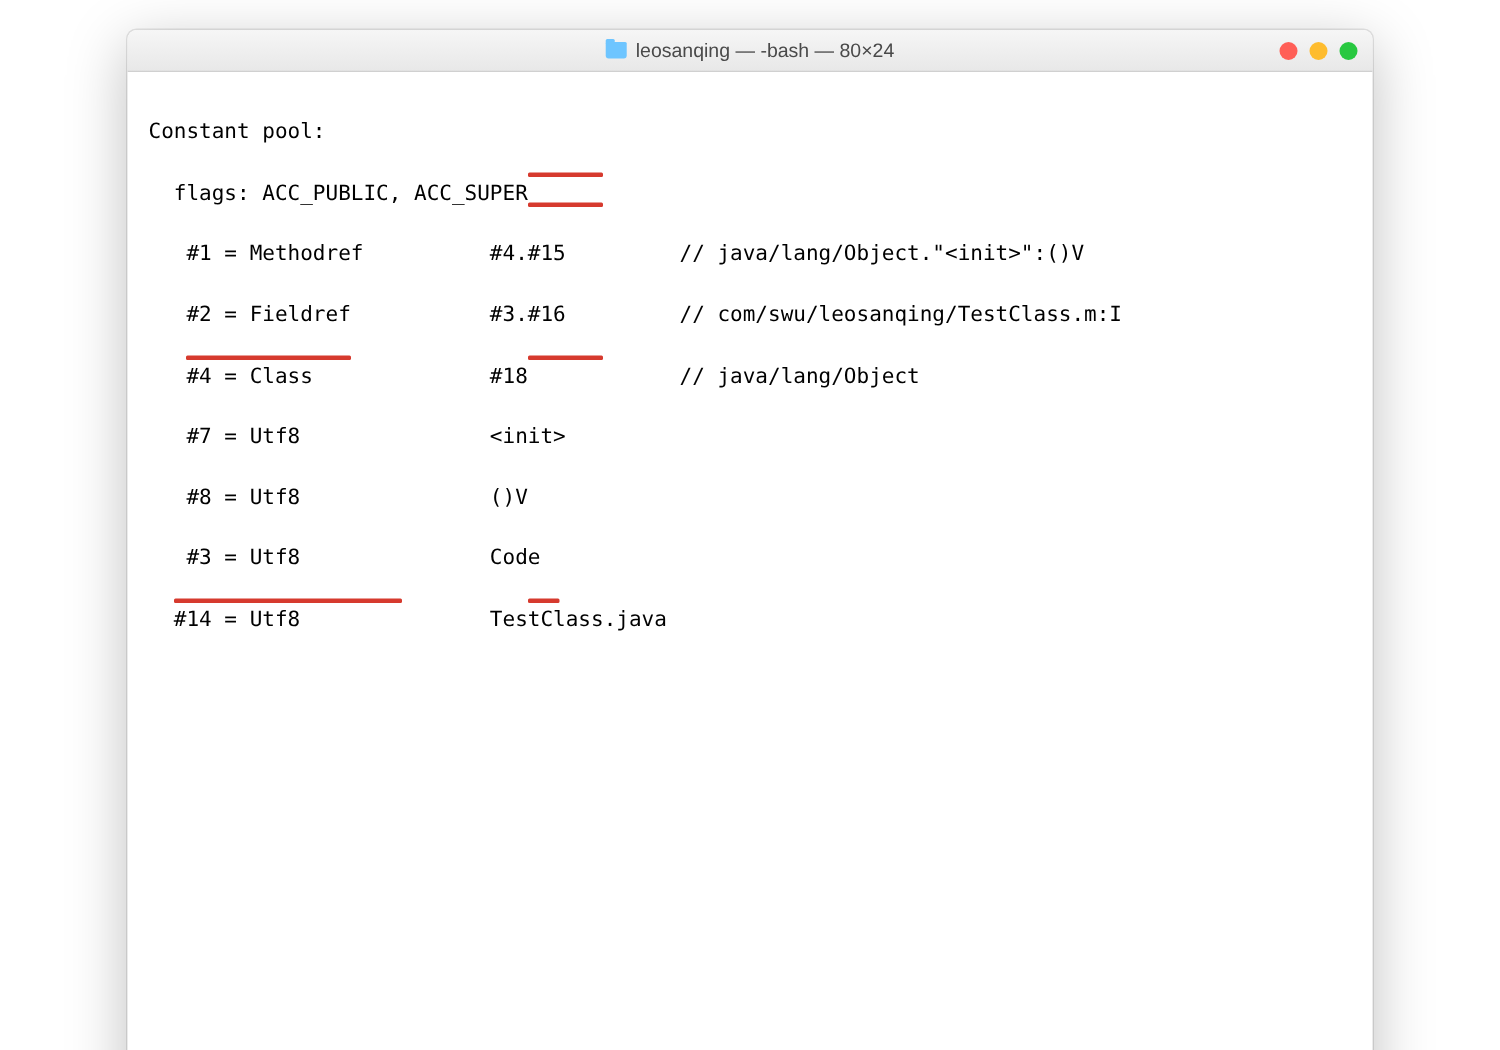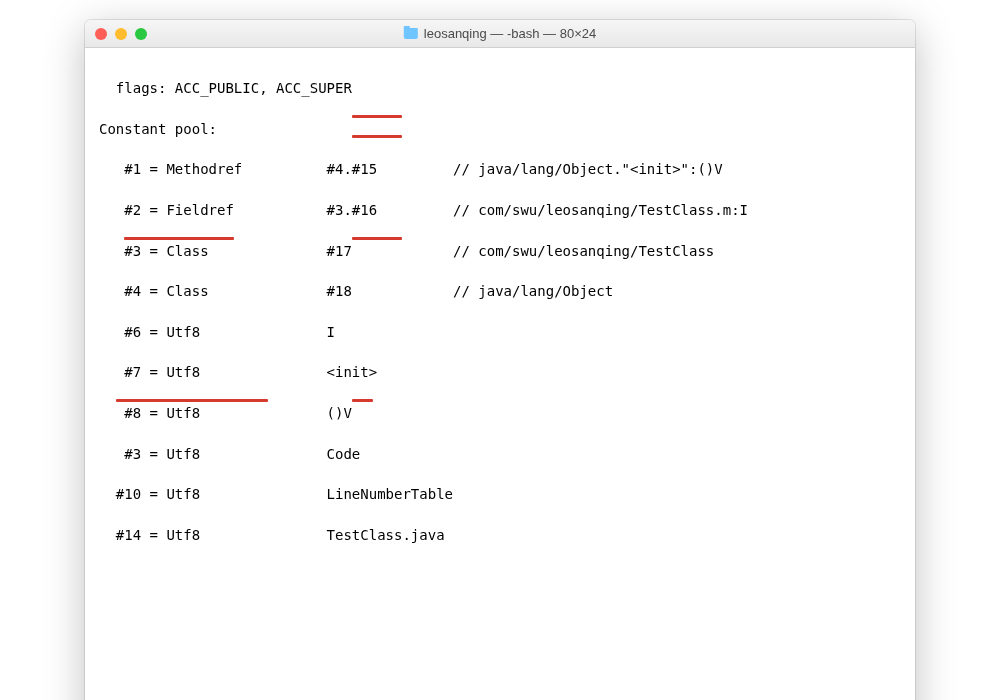--- a/index.html
+++ b/index.html
@@ -23,20 +23,21 @@
       overflow: hidden;
     }
     .titlebar {
       height: 28px;
       background: linear-gradient(#f6f6f6, #e8e8e8);
       border-bottom: 1px solid #d0d0d0;
       display: flex;
       align-items: center;
       padding: 0 10px;
       position: relative;
+      justify-content: flex-end;
     }
     .traffic-lights {
       display: flex;
       gap: 8px;
     }
     .light {
       width: 12px;
       height: 12px;
       border-radius: 50%;
     }
@@ -100,31 +101,28 @@
       <div class="light red"></div>
       <div class="light yellow"></div>
       <div class="light green"></div>
     </div>
     <div class="title-center">
       <div class="folder-icon"></div>
       <span>leosanqing — -bash — 80×24</span>
     </div>
   </div>
   <div class="terminal-body">
+<span class="line">Constant pool:</span>
 <span class="line">  flags: ACC_PUBLIC, ACC_SUPER</span>
-<span class="line">Constant pool:</span>
 <span class="line">   #1 = Methodref          #4.#15         // java/lang/Object."&lt;init&gt;":()V</span>
 <span class="line">   #2 = Fieldref           #3.#16         // com/swu/leosanqing/TestClass.m:I</span>
-<span class="line">   #3 = Class              #17            // com/swu/leosanqing/TestClass</span>
 <span class="line">   #4 = Class              #18            // java/lang/Object</span>
-<span class="line">   #6 = Utf8               I</span>
 <span class="line">   #7 = Utf8               &lt;init&gt;</span>
 <span class="line">   #8 = Utf8               ()V</span>
 <span class="line">   #3 = Utf8               Code</span>
-<span class="line">  #10 = Utf8               LineNumberTable</span>
 <span class="line">  #14 = Utf8               TestClass.java</span>
 
 
 
 
 
 
 
 
 <div class="underline" style="top: 66.9px; left: 266.9px; width: 50.58px;"></div>

